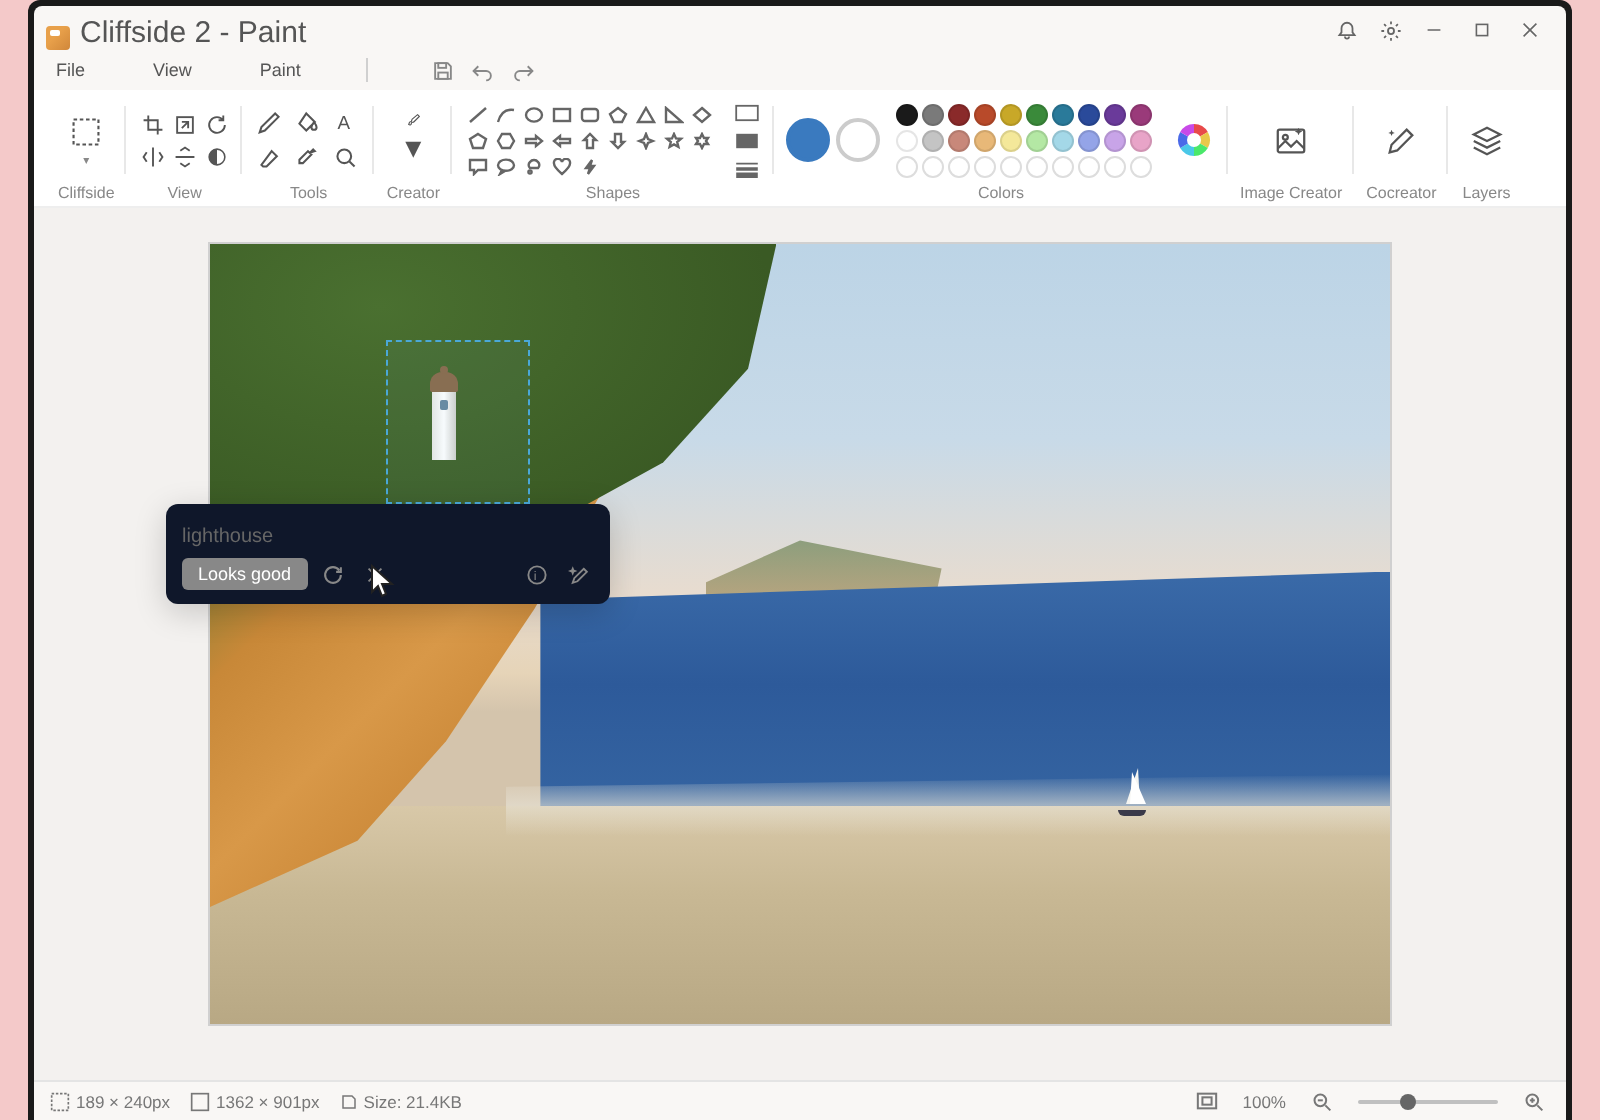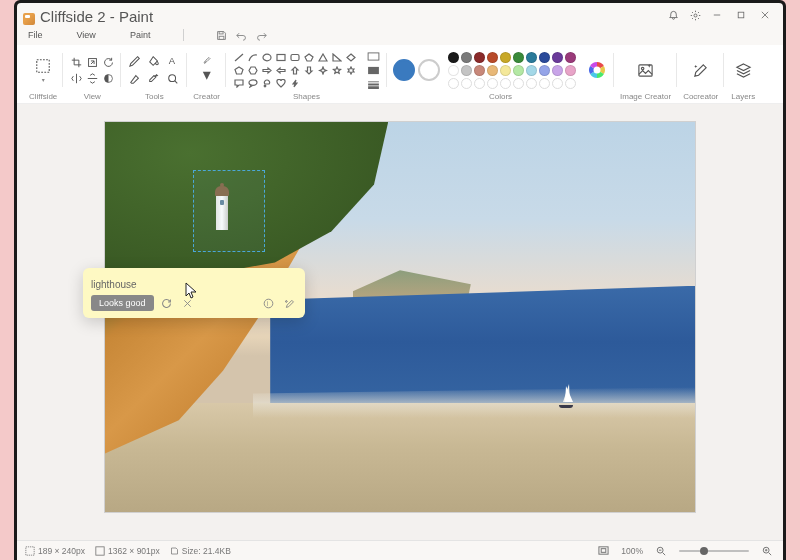--- a/index.html
+++ b/index.html
@@ -66,21 +66,21 @@
 .lighthouse .cap::before{content:"";position:absolute;top:-3px;left:5px;width:4px;height:4px;background:#8a6a4a;border-radius:50%}
 .lighthouse .win{position:absolute;top:14px;left:7px;width:4px;height:5px;background:#6888a0;border-radius:1px}
 
 .sail{position:absolute;top:262px;right:120px;width:20px;height:26px}
 .sail::before{content:"";position:absolute;top:0;left:8px;width:0;height:0;border-left:6px solid transparent;border-right:1px solid transparent;border-bottom:18px solid #f4f4f0}
 .sail::after{content:"";position:absolute;top:2px;left:10px;width:0;height:0;border-left:1px solid transparent;border-right:7px solid transparent;border-bottom:16px solid #fff}
 .hull{position:absolute;bottom:2px;left:4px;width:14px;height:3px;background:#3a3a4a;border-radius:0 0 4px 4px}
 
 .marquee{position:absolute;top:48px;left:88px;width:72px;height:82px;border:1.5px dashed #4aa8d8;background:rgba(120,180,220,.06);pointer-events:none}
 
-.popup{position:absolute;top:164px;left:66px;width:222px;background:#fef9c3;border-radius:6px;box-shadow:0 4px 16px rgba(0,0,0,.18);padding:6px 8px 7px;z-index:10}
+.popup{position:absolute;top:148px;left:66px;width:222px;background:#0f172a;border-radius:6px;box-shadow:0 4px 16px rgba(0,0,0,.18);padding:6px 8px 7px;z-index:10}
 .popup input{width:100%;border:none;outline:none;font-size:10px;color:#666;padding:2px 0 5px;background:transparent}
 .popup .row{display:flex;align-items:center;gap:5px}
 .pill{background:#888;color:#fff;font-size:9px;padding:3px 8px;border-radius:3px;cursor:pointer}
 .pbtn{width:16px;height:16px;display:flex;align-items:center;justify-content:center;color:#888;cursor:pointer;border-radius:3px}
 .popup .row .spacer{flex:1}
 .cursor-arrow{position:absolute;top:178px;left:168px;z-index:11;pointer-events:none}
 
 .status{height:20px;border-top:1px solid #e4e4e4;background:#f9f7f5;display:flex;align-items:center;padding:0 8px;font-size:8.5px;color:#777;gap:10px}
 .status .sitem{display:flex;align-items:flex-start;gap:3px}
 .status .spacer{flex:1}

